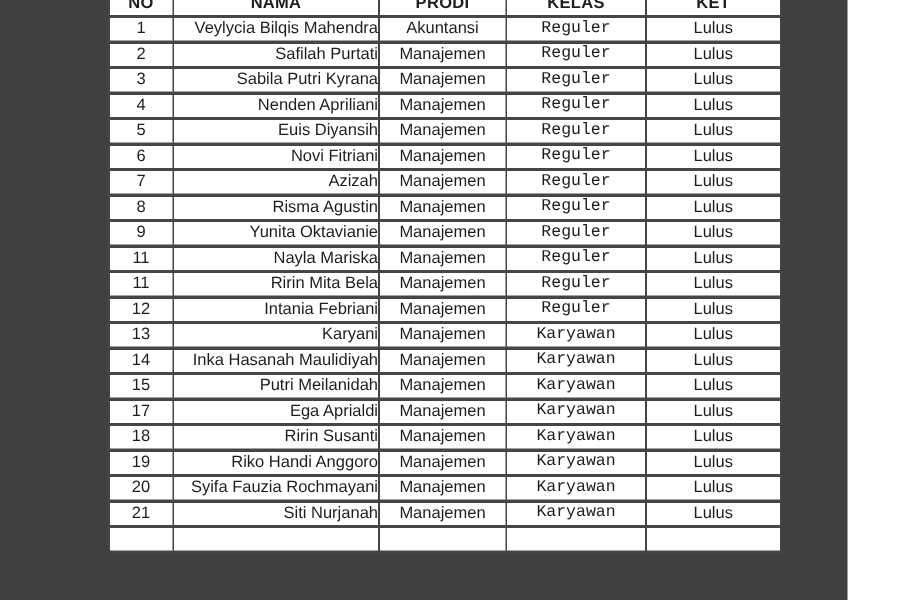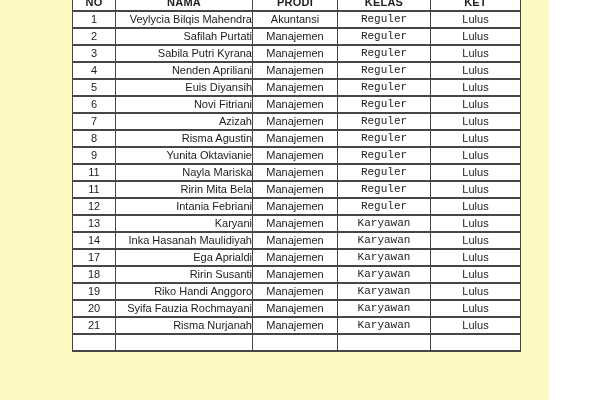--- a/index.html
+++ b/index.html
@@ -1,22 +1,23 @@
 <!DOCTYPE html>
 <html><head>
 <meta charset="utf-8">
 <style>
   html, body { margin:0; padding:0; }
   .page {
     position: relative;
     width: 549px;
     height: 400px;
-    background: #fef9c3;
+    background: #404040;
     overflow: hidden;
     font-family: "Liberation Sans", sans-serif;
+    padding-left: 16px;
   }
   table.results {
     position: absolute;
     left: 72px;
     top: -7px;
     width: 448px;
     border-collapse: collapse;
     table-layout: fixed;
   }
   table.results th,
@@ -173,20 +174,27 @@
     </tr>
 
     <tr>
       <td class="c-no">14</td>
       <td class="c-nama">Inka Hasanah Maulidiyah</td>
       <td class="c-prodi">Manajemen</td>
       <td class="c-kelas">Karyawan</td>
       <td class="c-ket">Lulus</td>
     </tr>
 
+    <tr>
+      <td class="c-no">15</td>
+      <td class="c-nama">Putri Meilanidah</td>
+      <td class="c-prodi">Manajemen</td>
+      <td class="c-kelas">Karyawan</td>
+      <td class="c-ket">Lulus</td>
+    </tr>
 
 
     <tr>
       <td class="c-no">17</td>
       <td class="c-nama">Ega Aprialdi</td>
       <td class="c-prodi">Manajemen</td>
       <td class="c-kelas">Karyawan</td>
       <td class="c-ket">Lulus</td>
     </tr>
 
@@ -209,21 +217,21 @@
     <tr>
       <td class="c-no">20</td>
       <td class="c-nama">Syifa Fauzia Rochmayani</td>
       <td class="c-prodi">Manajemen</td>
       <td class="c-kelas">Karyawan</td>
       <td class="c-ket">Lulus</td>
     </tr>
 
     <tr>
       <td class="c-no">21</td>
-      <td class="c-nama">Risma Nurjanah</td>
+      <td class="c-nama">Siti Nurjanah</td>
       <td class="c-prodi">Manajemen</td>
       <td class="c-kelas">Karyawan</td>
       <td class="c-ket">Lulus</td>
     </tr>
 
     <tr>
       <td class="c-no"></td>
       <td class="c-nama"></td>
       <td class="c-prodi"></td>
       <td class="c-kelas"></td>

